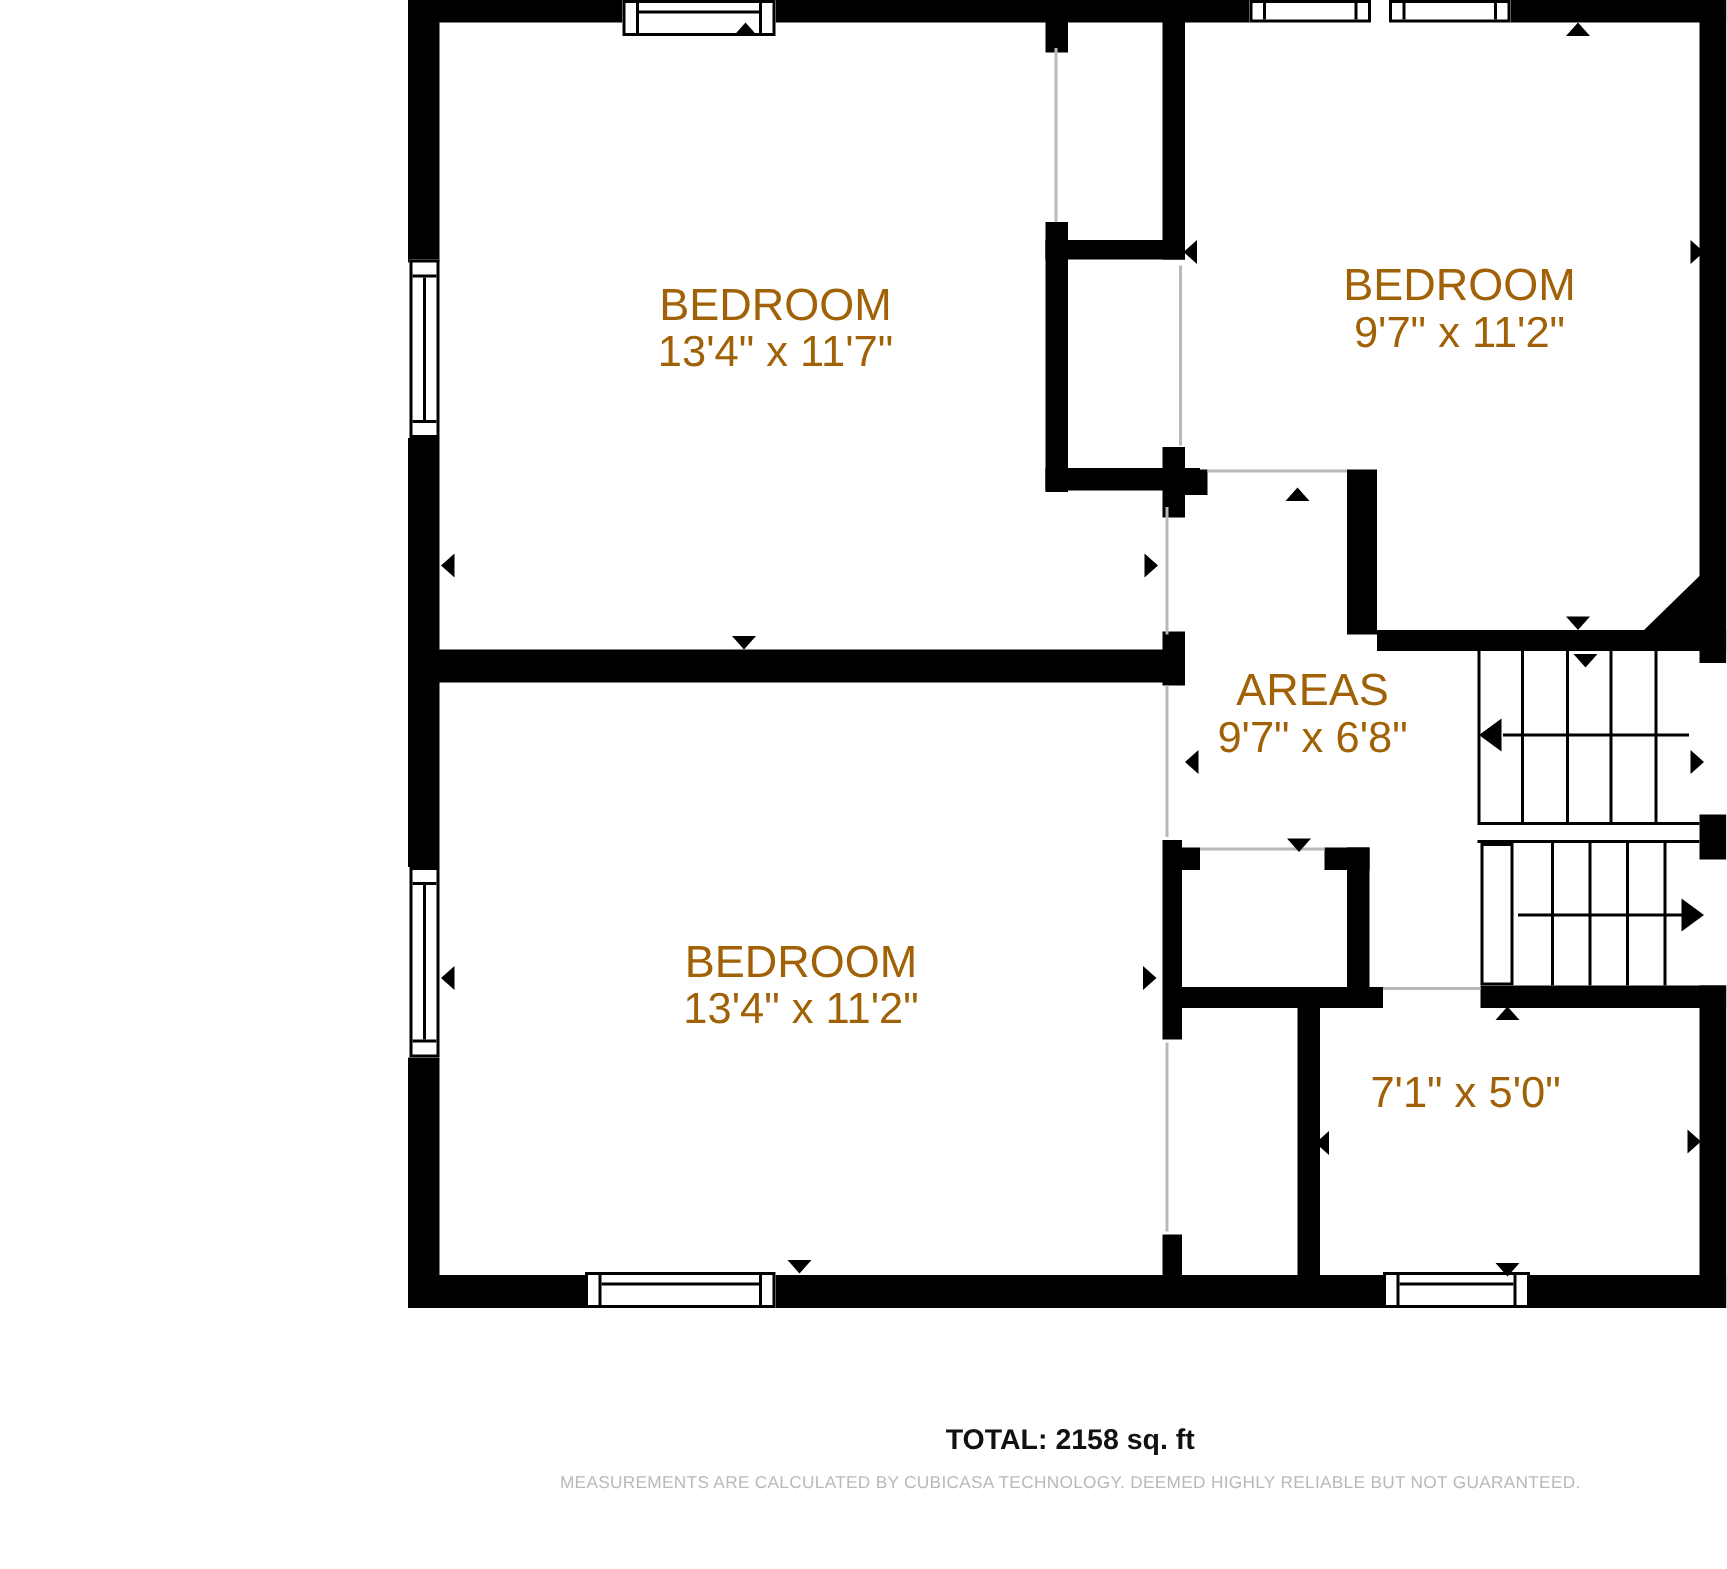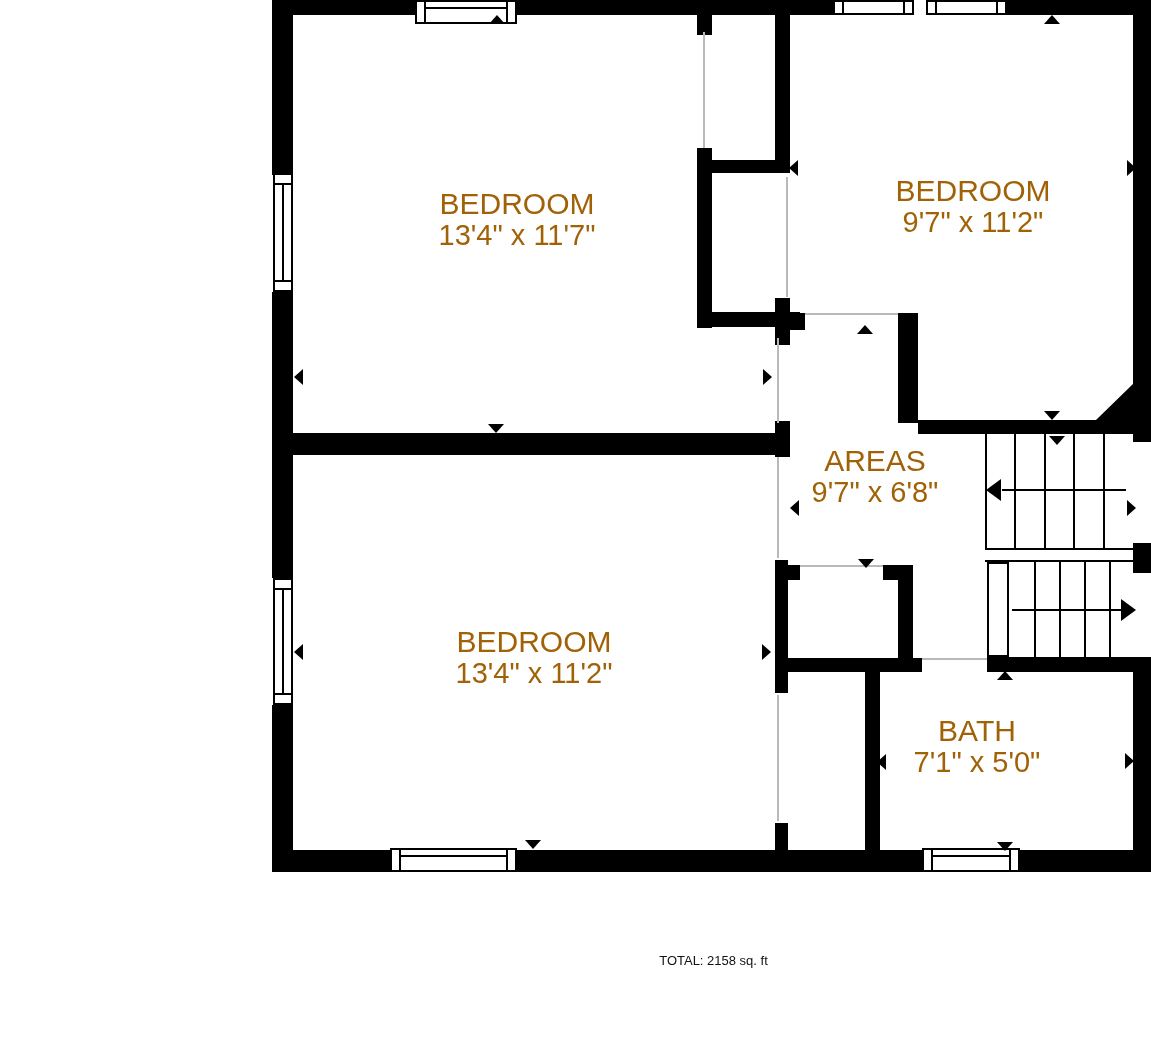--- a/index.html
+++ b/index.html
@@ -21,21 +21,21 @@
   .td{border-width:9px 8px 0 8px;border-top-color:var(--wall,#000);}
   .tl{border-width:8px 9px 8px 0;border-right-color:var(--wall,#000);}
   .tr{border-width:8px 0 8px 9px;border-left-color:var(--wall,#000);}
   .tlBig{border-width:11px 15px 11px 0;border-right-color:var(--wall,#000);}
   .trBig{border-width:11px 0 11px 15px;border-left-color:var(--wall,#000);}
   .banister{position:absolute;border:2px solid var(--wall,#000);background:#fff;box-sizing:border-box;}
   .room-label{position:absolute;width:300px;text-align:center;color:#a16207;}
   .room-label .name{font-size:30px;line-height:33px;letter-spacing:0px;}
   .room-label .dims{font-size:29px;line-height:31px;}
   .summary{position:absolute;left:276px;top:951px;width:875px;text-align:center;color:#111;}
-  .summary .total{font-size:13px;font-weight:normal;line-height:19px;}
+  .summary .total{font-size:19px;font-weight:bold;line-height:19px;}
   .summary .floors,.summary .excluded{font-size:15.5px;line-height:16.5px;}
   .summary .disclaimer{font-size:11.5px;margin-top:13px;color:#b9b9b9;letter-spacing:.2px;}
   .logo{position:absolute;left:0;top:995px;width:170px;height:51px;background:var(--logo-bg,#6a6a6a);}
   .logo .brand{position:absolute;left:11px;bottom:7px;font-family:"Liberation Serif",serif;
                font-weight:bold;font-size:36px;line-height:34px;color:#fff;}
   .logo .star{position:absolute;left:92px;top:3px;font-size:20px;color:var(--star,#e2552b);}
   .logo .tm{position:absolute;left:112px;top:7px;font-size:9px;color:#ddd;}
   .logo .mls{position:absolute;left:119px;bottom:10px;font-size:19px;letter-spacing:2.5px;
              color:#b8b9bb;}
 </style>
@@ -178,22 +178,22 @@
   </div>
   <div class="room-label" style="left:725px;top:444px">
     <div class="name">AREAS</div>
     <div class="dims">9'7" x 6'8"</div>
   </div>
   <div class="room-label" style="left:384px;top:625px">
     <div class="name">BEDROOM</div>
     <div class="dims">13'4" x 11'2"</div>
   </div>
   <div class="room-label" style="left:827px;top:714px">
-    <div class="name">BATH</div>
     <div class="dims">7'1" x 5'0"</div>
   </div>
 
   <div class="summary">
     <div class="total">TOTAL: 2158 sq. ft</div>
+    <div class="disclaimer">MEASUREMENTS ARE CALCULATED BY CUBICASA TECHNOLOGY. DEEMED HIGHLY RELIABLE BUT NOT GUARANTEED.</div>
   </div>
 
 
 </div>
 
 </body></html>

